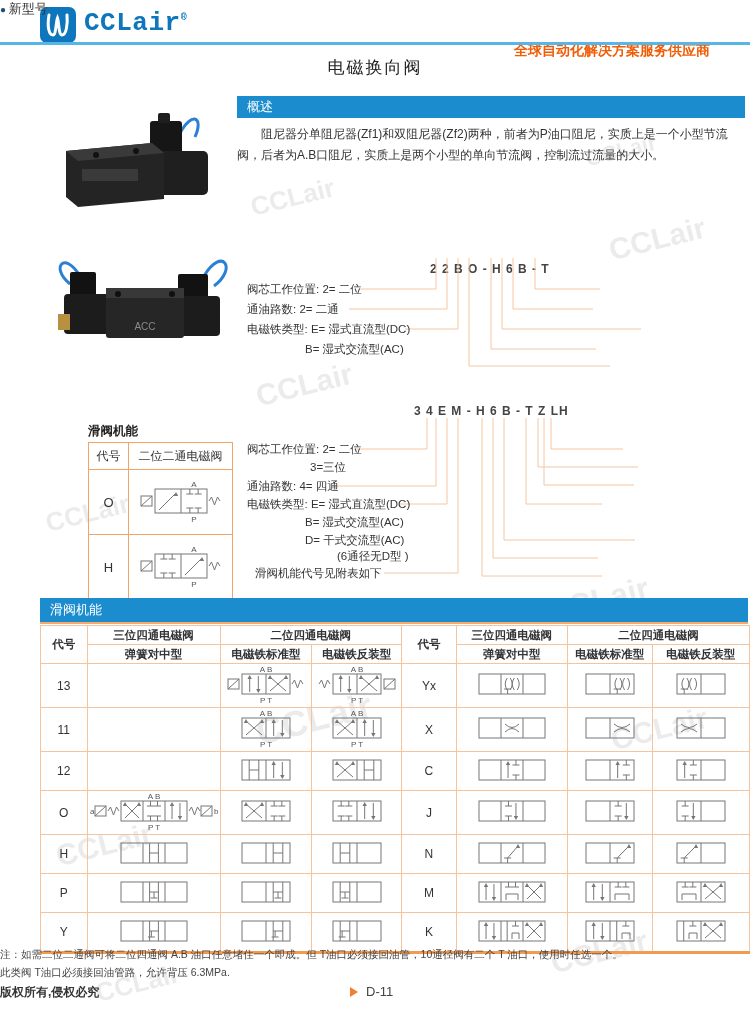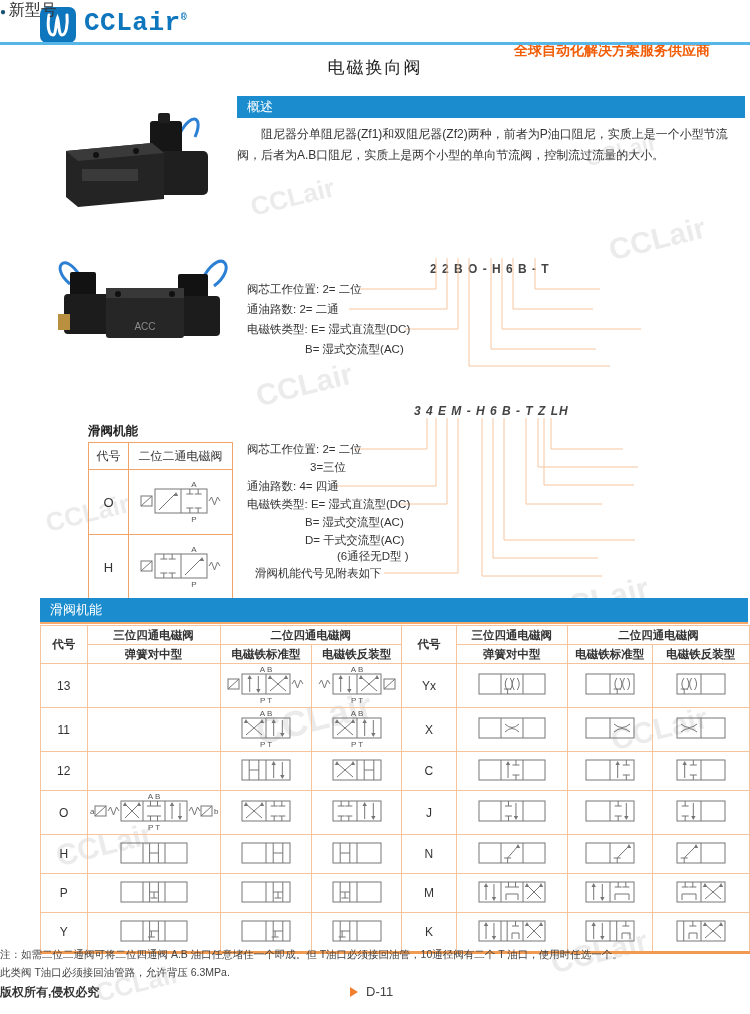--- a/index.html
+++ b/index.html
@@ -13,21 +13,21 @@
   #tagline{position:absolute;right:40px;top:22px;font-size:14px;font-weight:bold;color:#f25c05;margin-top:20px;}
   #head-line{position:absolute;left:0;top:42px;width:750px;height:3px;background:#56b6e8;}
   #page-title{position:absolute;left:0;top:56px;width:750px;text-align:center;font-size:17px;font-weight:normal;color:#222;letter-spacing:2px;}
   
   .banner{position:absolute;background:#1b8dcf;color:#fff;font-weight:normal;font-size:13px;
           line-height:22px;height:22px;padding-left:10px;box-sizing:border-box;}
   #overview-text{position:absolute;left:237px;top:124px;width:506px;font-size:12px;line-height:21px;
                  text-indent:2em;color:#333;}
   
   .code-str{position:absolute;font-size:12px;color:#444;letter-spacing:1px;font-weight:bold;white-space:pre;}
-  .new-model{position:absolute;left:266px;top:245px;font-size:16px;color:#333;}
+  .new-model{position:absolute;left:266px;top:245px;font-size:13px;color:#333;}
   .new-model::before{content:"● ";color:#1a5276;font-size:10px;}
   .diag-label{position:absolute;font-size:11.5px;color:#333;white-space:nowrap;line-height:14px;}
   #connector-svg{position:absolute;left:0;top:0;pointer-events:none;}
   
   .photo{position:absolute;}
   
   #mini-title{position:absolute;left:88px;top:423px;font-size:12.5px;font-weight:bold;color:#222;}
   #mini-table{position:absolute;left:88px;top:442px;border-collapse:collapse;table-layout:fixed;}
   #mini-table th,#mini-table td{border:1px solid #f0a468;text-align:center;font-weight:normal;}
   #mini-table th{height:24px;font-size:12px;color:#333;}
@@ -113,21 +113,21 @@
       <rect x="54" y="36" width="78" height="10" fill="#383838"></rect>
       <circle cx="66" cy="42" r="3" fill="#101010"></circle>
         <circle cx="120" cy="42" r="3" fill="#101010"></circle>
       <rect x="6" y="62" width="12" height="16" fill="#b8903f"></rect>
       <text x="93" y="78" font-size="10" fill="#8a8a8a" text-anchor="middle">ACC</text>
     </svg>
   </div>
 
   <div class="new-model layer">新型号</div>
   <div class="code-str layer" style="left:430px;top:244px;margin-top:18px;">2 2 B O - H 6 B - T</div>
-  <div class="code-str layer" style="left:414px;top:404px;font-style:italic;">3 4 E M - H 6 B - T Z LH</div>
+  <div class="code-str layer" style="left:414px;top:404px;">3 4 E M - H 6 B - T Z LH</div>
   <svg id="connector-svg" class="layer" width="750" height="1014">
       <polyline points="359,289 436,289 436,258" fill="none" stroke="#f5c6a0" stroke-width="1"></polyline>
       <polyline points="349,309 447,309 447,258" fill="none" stroke="#f5c6a0" stroke-width="1"></polyline>
       <polyline points="405,329 458,329 458,258" fill="none" stroke="#f5c6a0" stroke-width="1"></polyline>
       <polyline points="600,289 535,289 535,258" fill="none" stroke="#f5c6a0" stroke-width="1"></polyline>
       <polyline points="593,309 513,309 513,258" fill="none" stroke="#f5c6a0" stroke-width="1"></polyline>
       <polyline points="641,329 502,329 502,258" fill="none" stroke="#f5c6a0" stroke-width="1"></polyline>
       <polyline points="596,349 491,349 491,258" fill="none" stroke="#f5c6a0" stroke-width="1"></polyline>
       <polyline points="610,366 469,366 469,258" fill="none" stroke="#f5c6a0" stroke-width="1"></polyline>
       <polyline points="355,449 427,449 427,418" fill="none" stroke="#f5c6a0" stroke-width="1"></polyline>

